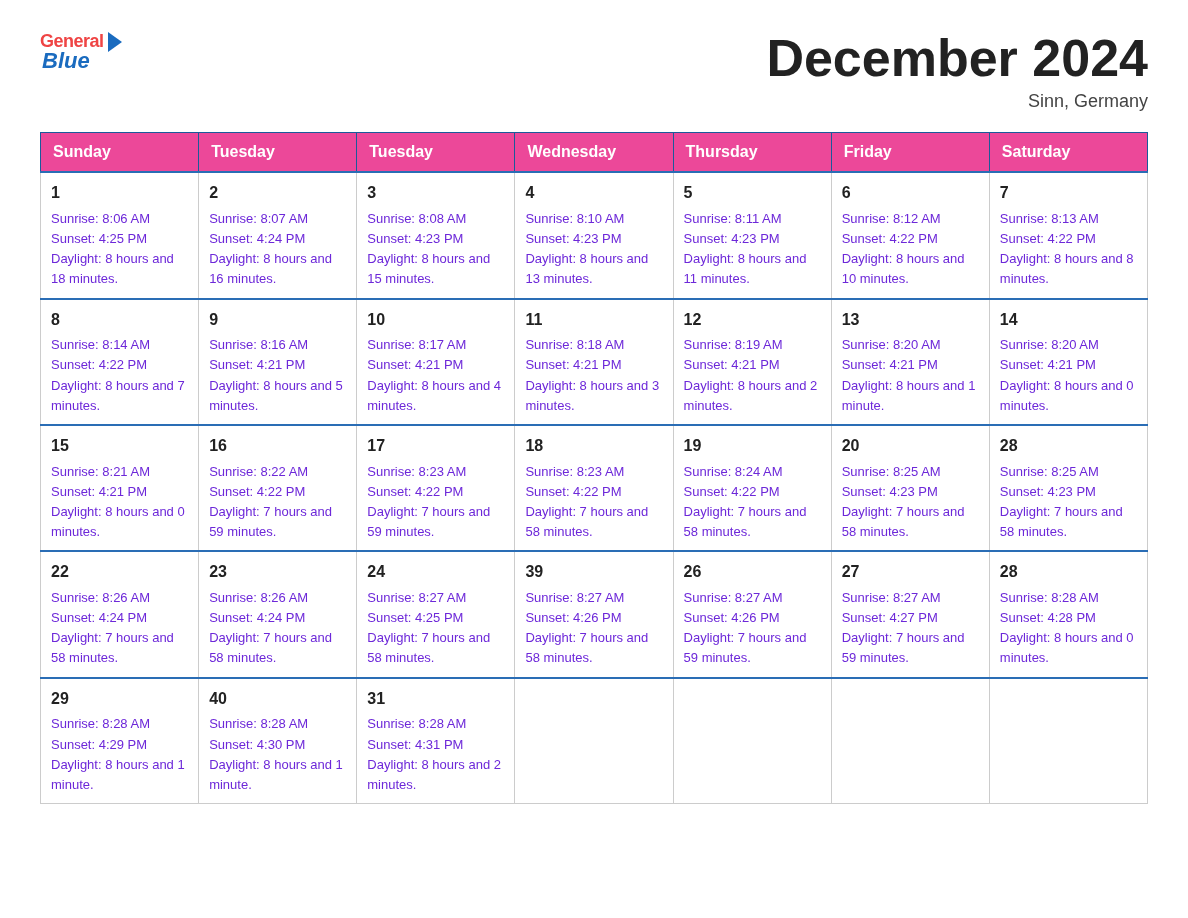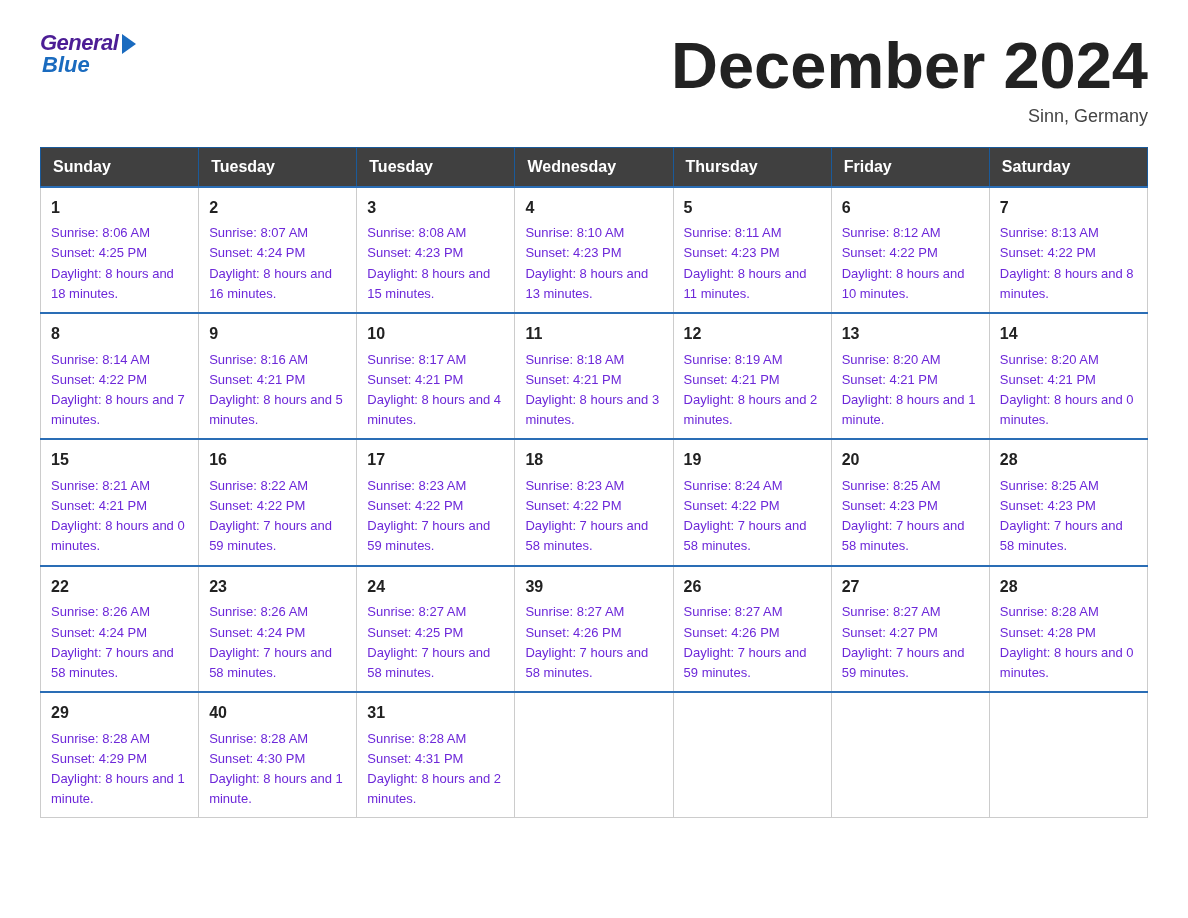--- a/index.html
+++ b/index.html
@@ -20,25 +20,24 @@
     .logo {
       display: flex;
       flex-direction: column;
       align-items: flex-start;
     }
     .logo-top {
       display: flex;
       align-items: center;
     }
     .logo-general {
-      font-size: 22px;
-      font-weight: bold;
-      color: #4c1d95;
+      font-size: 18px;
+      font-weight: bold;
+      color: #ef4444;
       letter-spacing: -0.5px;
-      font-style: italic;
     }
     .logo-blue-arrow {
       display: inline-block;
       margin-left: 4px;
       width: 0;
       height: 0;
       border-left: 14px solid #1a6bbf;
       border-top: 10px solid transparent;
       border-bottom: 10px solid transparent;
       margin-top: 2px;
@@ -48,38 +47,38 @@
       font-weight: bold;
       color: #1a6bbf;
       margin-top: -4px;
       margin-left: 2px;
       font-style: italic;
     }
     .title-block {
       text-align: right;
     }
     .calendar-title {
-      font-size: 65px;
+      font-size: 52px;
       font-weight: bold;
       color: #222;
       line-height: 1.1;
       margin-left: 10px;
     }
     .calendar-subtitle {
       font-size: 18px;
       color: #444;
       margin-top: 4px;
     }
     .calendar-table {
       width: 100%;
       border-collapse: collapse;
       table-layout: fixed;
     }
     .calendar-table th {
-      background-color: #404040;
+      background-color: #ec4899;
       color: #fff;
       font-size: 16px;
       font-weight: bold;
       padding: 10px 12px;
       text-align: left;
       border: 1px solid #1a5a9a;
     }
     .calendar-table td {
       vertical-align: top;
       padding: 8px 10px;

